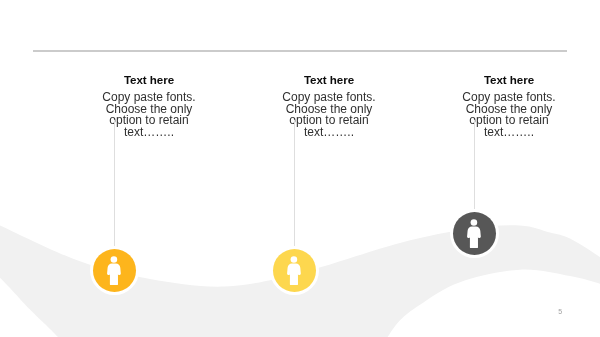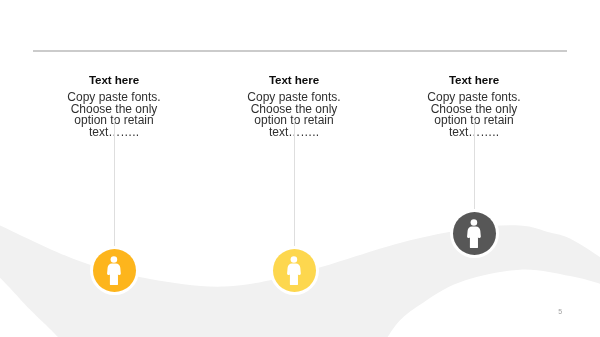--- a/index.html
+++ b/index.html
@@ -2,21 +2,21 @@
 <html><head>
 <meta charset="utf-8">
 <title>Slide</title>
 <style>
   html,body{margin:0;padding:0;background:#ffffff;}
   body{width:600px;height:337px;overflow:hidden;
        font-family:"Liberation Sans",sans-serif;-webkit-font-smoothing:antialiased;}
   .slide{position:relative;width:600px;height:337px;background:#ffffff;overflow:hidden;}
   .bg{position:absolute;left:0;top:0;width:600px;height:337px;}
   .divider{position:absolute;left:33px;top:49px;width:534px;height:3px;background:linear-gradient(to bottom,#ffffff 0px,#ffffff 0.7px,#cbcbcb 0.7px,#cbcbcb 2.8px,#ffffff 2.8px,#ffffff 3px);}
-  .col{position:absolute;width:112px;text-align:center;top:72.5px;will-change:transform;transform:translateZ(0);}
+  .col{position:absolute;width:112px;text-align:center;top:72.5px;will-change:transform;transform:translateZ(0);margin-left:35px;}
   .col-title{font-size:11.6px;font-weight:bold;color:#0d0d0d;letter-spacing:-0.05px;}
   .col-body{font-size:12px;color:#303030;line-height:11.5px;margin-top:6px;}
   .stem{position:absolute;width:1.2px;background:#dedede;top:119.5px;}
   .node{position:absolute;width:43px;height:43px;border-radius:50%;
         box-shadow:0 0 0 3px #ffffff;display:flex;align-items:center;justify-content:center;}
   .person{width:13.9px;height:29.2px;display:block;}
   .pagenum{position:absolute;left:558.3px;top:307.5px;font-size:7px;color:#a2a2a2;transform:translateZ(0);}
 </style>
 </head>
 <body>

